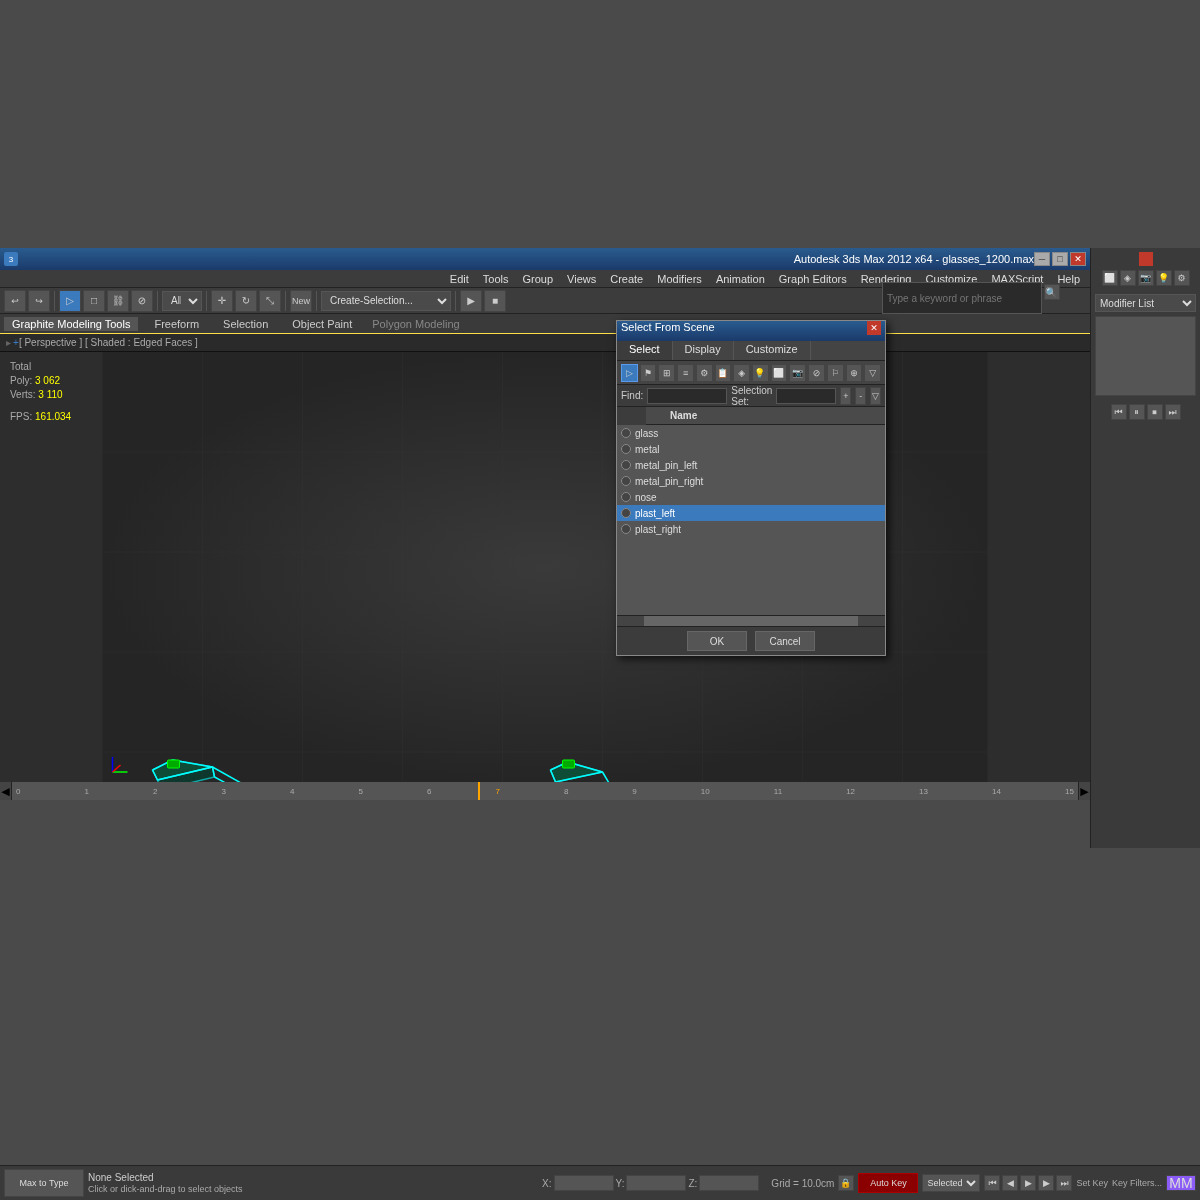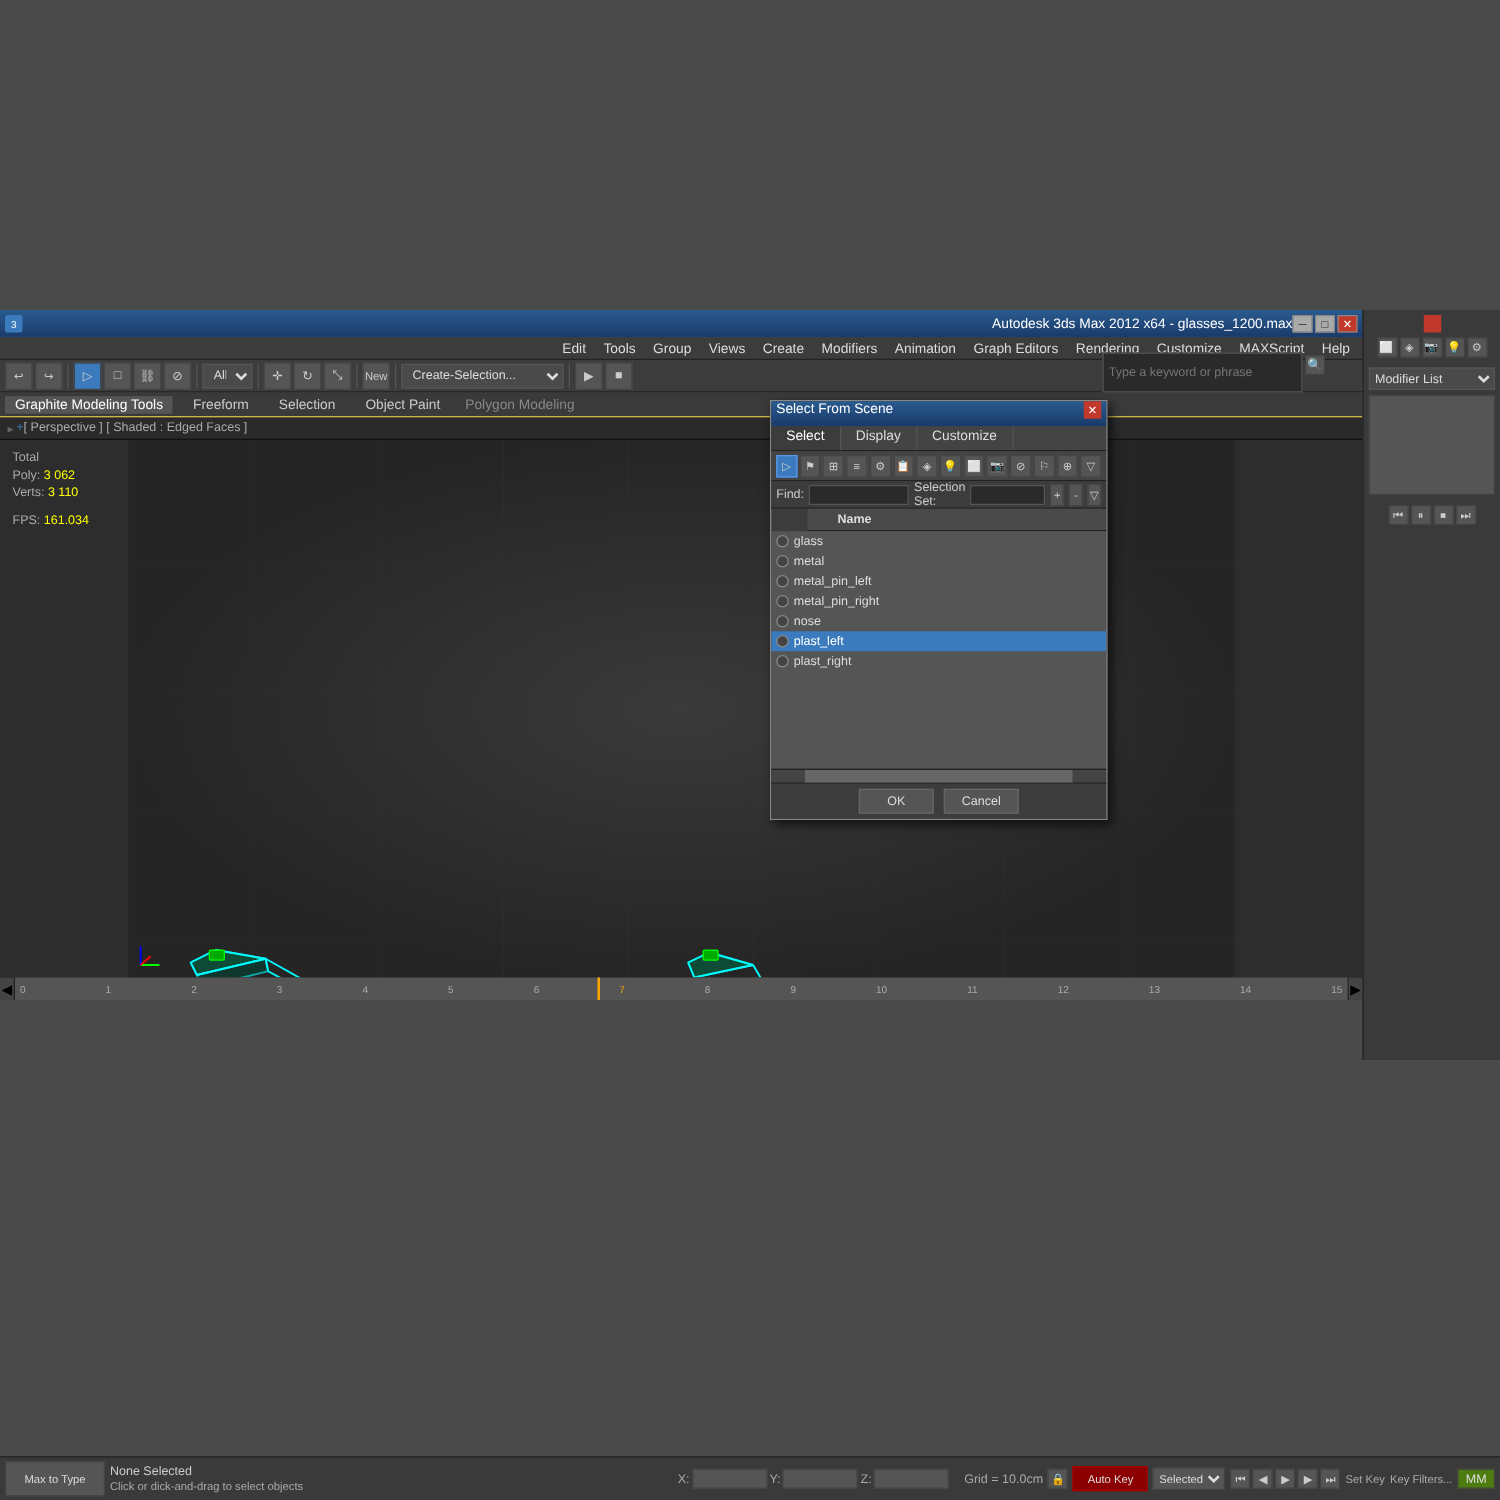--- a/index.html
+++ b/index.html
@@ -782,17 +782,17 @@
     <div style="display:flex;align-items:center;gap:2px;">
       <div style="width:16px;height:16px;background:#555;border:1px solid #444;font-size:9px;color:#ccc;display:flex;align-items:center;justify-content:center;cursor:pointer;">⏮</div>
       <div style="width:16px;height:16px;background:#555;border:1px solid #444;font-size:9px;color:#ccc;display:flex;align-items:center;justify-content:center;cursor:pointer;">◀</div>
       <div style="width:16px;height:16px;background:#555;border:1px solid #444;font-size:9px;color:#ccc;display:flex;align-items:center;justify-content:center;cursor:pointer;">▶</div>
       <div style="width:16px;height:16px;background:#555;border:1px solid #444;font-size:9px;color:#ccc;display:flex;align-items:center;justify-content:center;cursor:pointer;">▶</div>
       <div style="width:16px;height:16px;background:#555;border:1px solid #444;font-size:9px;color:#ccc;display:flex;align-items:center;justify-content:center;cursor:pointer;">⏭</div>
     </div>
     <div style="display:flex;align-items:center;gap:4px;">
       <span style="color:#aaa;font-size:9px;">Set Key</span>
       <span style="color:#aaa;font-size:9px;">Key Filters...</span>
-      <input style="width: 30px; height: 16px; background: #4d7c0f; border: 1px solid rgb(68, 68, 68); color: rgb(221, 221, 221); font-size: 10px; text-align: center;" value="MM">
+      <input style="width: 30px; height: 16px; background: #8b5cf6; border: 1px solid rgb(68, 68, 68); color: rgb(221, 221, 221); font-size: 14px; text-align: center;" value="MM">
     </div>
   </div>
 
 </div>
 
 </body></html>

